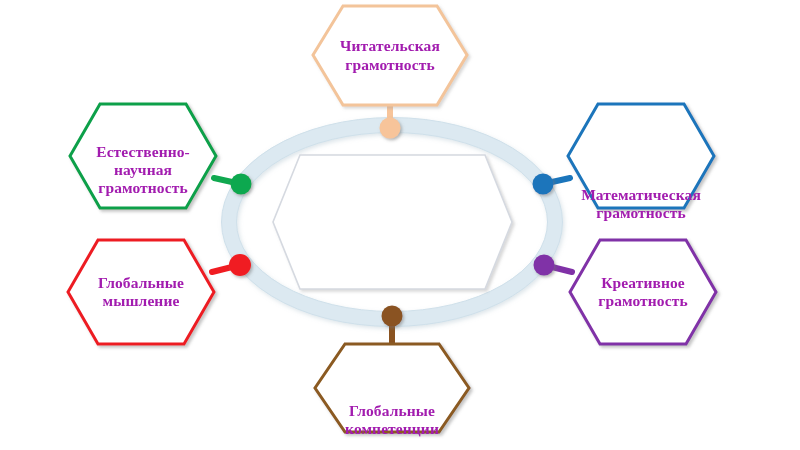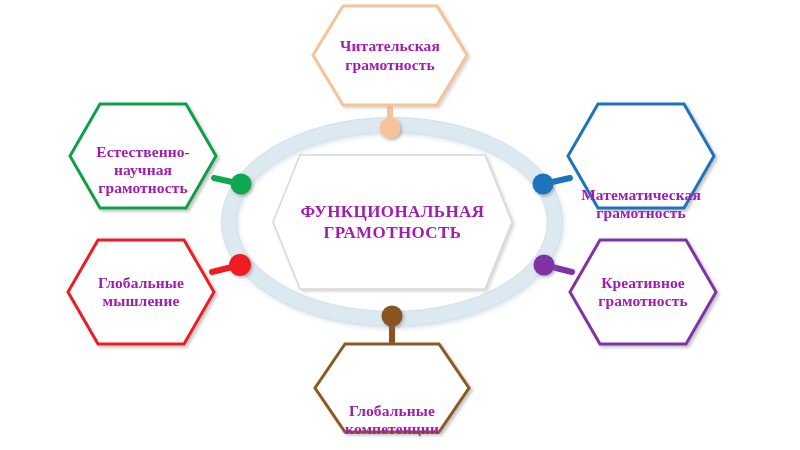--- a/index.html
+++ b/index.html
@@ -100,22 +100,20 @@
     <g>
       <circle id="dot-top" cx="390" cy="128" r="10.5" filter="url(#dotshadow)" fill="#f7c49a"></circle>
       <circle id="dot-left-top" cx="241" cy="184" r="10.5" filter="url(#dotshadow)" fill="#10a84f"></circle>
       <circle id="dot-right-top" cx="543" cy="184" r="10.5" filter="url(#dotshadow)" fill="#1b75bb"></circle>
       <circle id="dot-left-bottom" cx="240" cy="265" r="11" filter="url(#dotshadow)" fill="#f01c22"></circle>
       <circle id="dot-right-bottom" cx="544" cy="265" r="10.5" filter="url(#dotshadow)" fill="#8031a7"></circle>
       <circle id="dot-bottom" cx="392" cy="316" r="10.5" filter="url(#dotshadow)" fill="#8a5320"></circle>
     </g>
   </svg>
 
-  <div class="center-label" style="left:273px; top:155px; width:239px; height:134px;">ФУНКЦИОНАЛЬНАЯ
-ГРАМОТНОСТЬ</div>
 
   <div class="node-label" style="left:313px; top:6px; width:154px; height:99px;">Читательская
 грамотность</div>
 
   <div class="node-label" style="left:70px; top:104px; width:146px; height:132px;text-align:center;">Естественно-
 научная
 грамотность</div>
 
   <div class="node-label" style="left:568px; top:104px; width:146px; height:104px;margin-top:48px;">Математическая
 грамотность</div>

